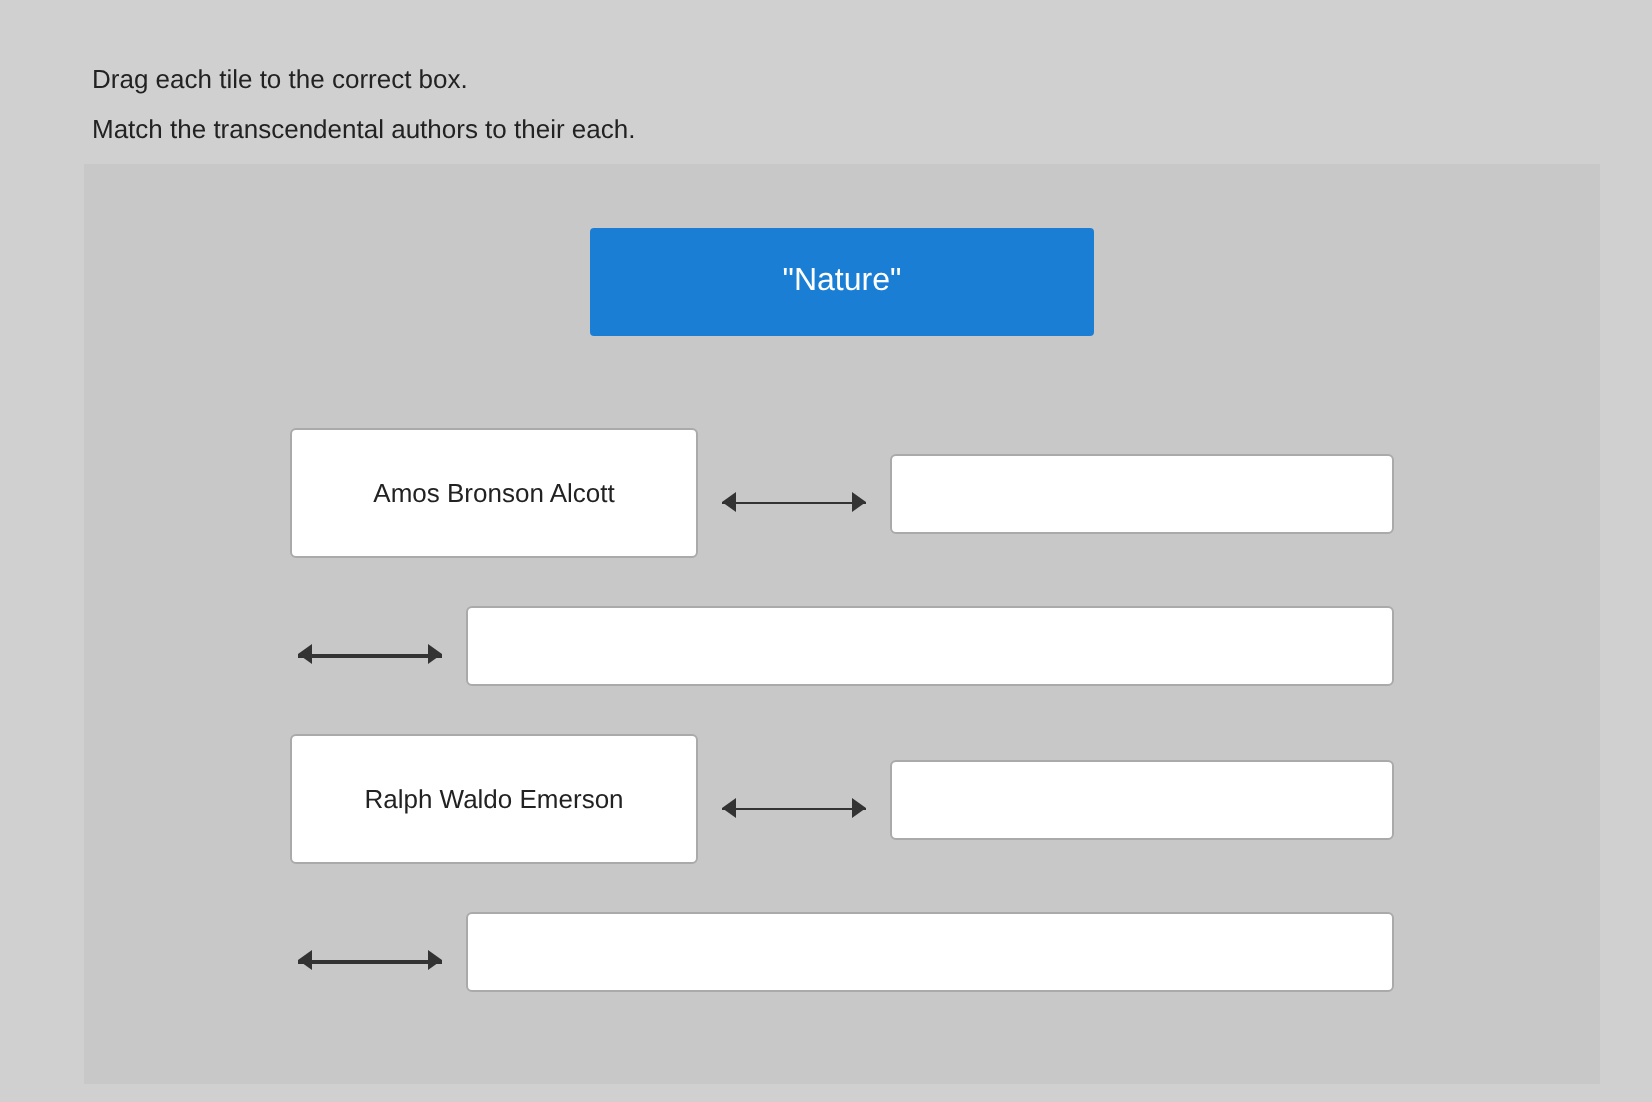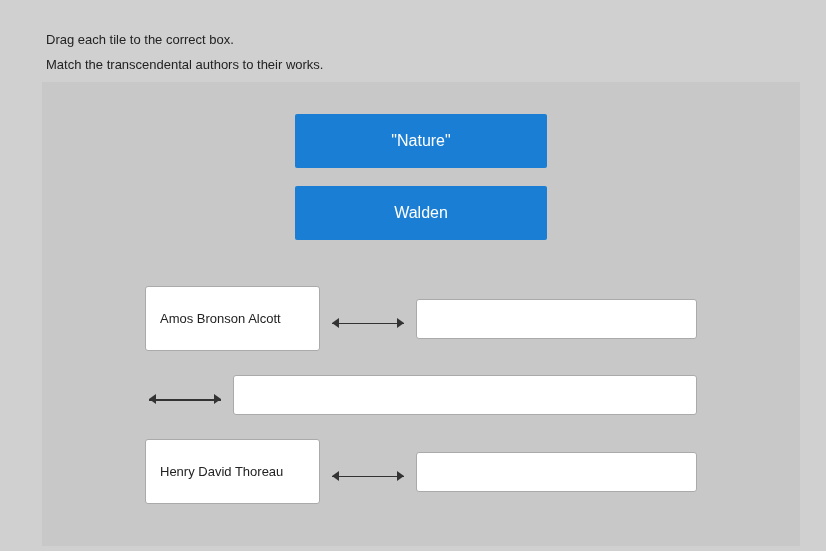--- a/index.html
+++ b/index.html
@@ -56,22 +56,22 @@
       gap: 0;
       width: 560px;
     }
     .author-box {
       background: #fff;
       border: 1px solid #aaa;
       border-radius: 3px;
       padding: 24px 14px;
       font-size: 13px;
       color: #222;
-      width: 175px;
-      text-align: left;
+      width: 204px;
+      text-align: center;
       white-space: nowrap;
     }
     .arrow-connector {
       display: flex;
       align-items: center;
       position: relative;
       width: 80px;
       height: 20px;
     }
     .arrow-line {
@@ -114,29 +114,28 @@
     }
     .cursor-indicator {
       position: relative;
     }
   </style>
 </head>
 <body>
 
 <div>
   <p class="instructions">Drag each tile to the correct box.</p>
-  <p class="instructions">Match the transcendental authors to their works.</p>
+  <p class="instructions">Match the transcendental authors to their each.</p>
 </div>
 
 <div class="main-area">
 
   <div class="tiles-section">
     <div class="tiles-column">
       <div class="tile">"Nature"</div>
-      <div class="tile">Walden</div>
     </div>
   </div>
 
   <div class="matching-section">
 
     <div class="match-row">
       <div class="author-box">Amos Bronson Alcott</div>
       <div class="arrow-connector">
         <div class="arrow-line"></div>
         <div class="arrow-left"></div>
@@ -147,23 +146,31 @@
 
     <div class="match-row">
       <div class="arrow-connector">
         <div class="arrow-line"></div>
         <div class="arrow-left"></div>
         <div class="arrow-right"></div>
       </div>
       <div class="drop-box cursor-indicator"></div>
     </div>
 
+    <div class="match-row">
+      <div class="author-box">Ralph Waldo Emerson</div>
+      <div class="arrow-connector">
+        <div class="arrow-line"></div>
+        <div class="arrow-left"></div>
+        <div class="arrow-right"></div>
+      </div>
+      <div class="drop-box"></div>
+    </div>
 
     <div class="match-row">
-      <div class="author-box">Henry David Thoreau</div>
       <div class="arrow-connector">
         <div class="arrow-line"></div>
         <div class="arrow-left"></div>
         <div class="arrow-right"></div>
       </div>
       <div class="drop-box"></div>
     </div>
 
   </div>
 </div>

